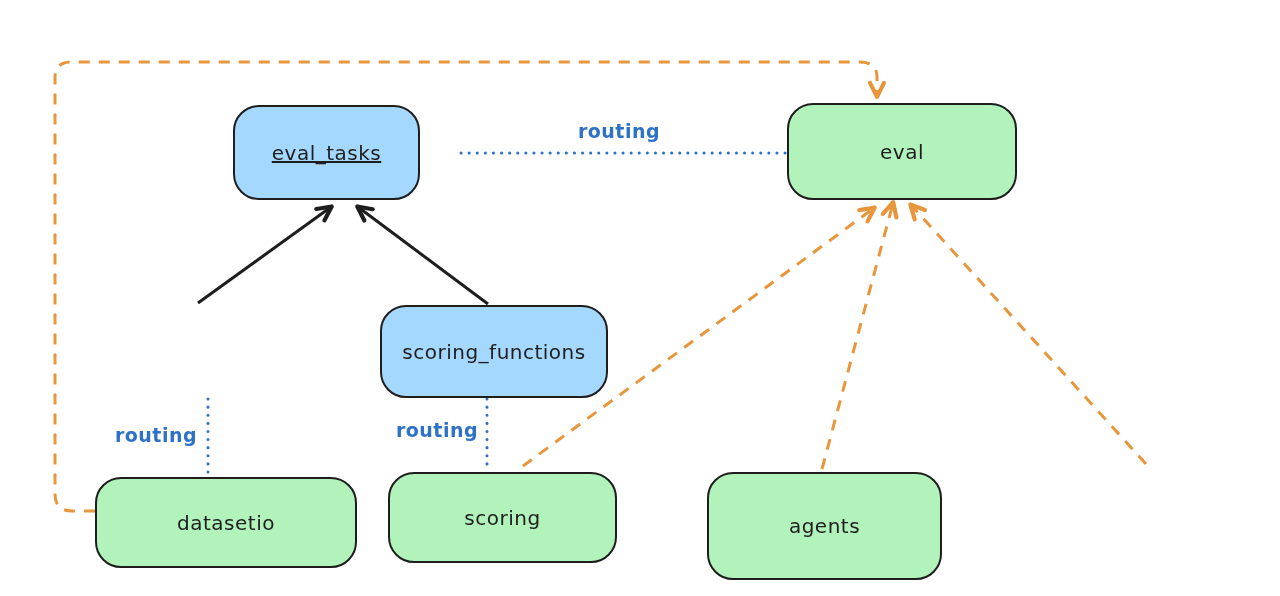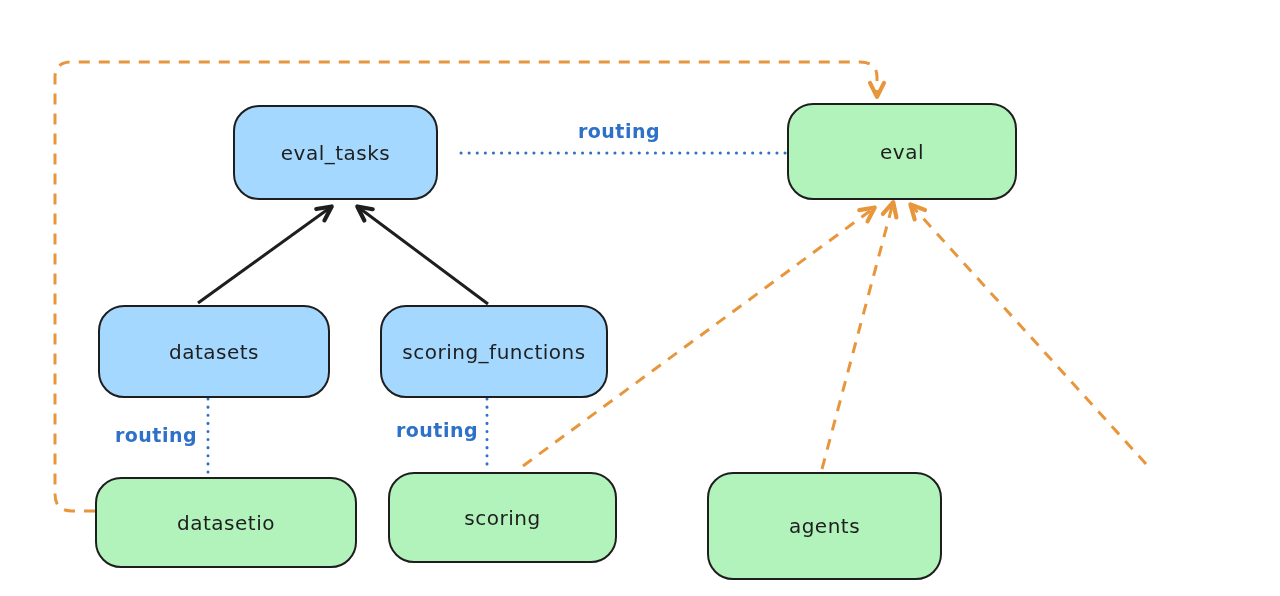--- a/index.html
+++ b/index.html
@@ -27,21 +27,21 @@
   .head-orange{stroke:var(--edge-orange);}
   .marker-head{fill:none;stroke-width:2.4;stroke-linecap:round;stroke-linejoin:round;}
   .node{
     position:absolute;border:2.5px solid var(--node-border);border-radius:26px;
     display:flex;align-items:center;justify-content:center;
     font-size:20px;letter-spacing:0.5px;color:var(--label-text);
     box-sizing:border-box;
   }
   .node.blue{background:var(--node-blue);}
   .node.green{background:var(--node-green);}
-  .n-eval_tasks{left:233px;top:105px;width:205px;height:95px;}
+  .n-eval_tasks{left:233px;top:105px;width:187px;height:95px;text-decoration:underline;}
   .n-eval{left:787px;top:103px;width:230px;height:97px;justify-content:center;}
   .n-datasets{left:98px;top:305px;width:232px;height:93px;}
   .n-scoring_functions{left:380px;top:305px;width:228px;height:93px;}
   .n-datasetio{left:95px;top:477px;width:262px;height:91px;}
   .n-scoring{left:388px;top:472px;width:229px;height:91px;}
   .n-agents{left:707px;top:472px;width:235px;height:108px;}
   .n-inference{left:1023px;top:465px;width:232px;height:95px;}
   .edge-label{
     position:absolute;transform:translate(-50%,-50%);
     color:var(--edge-blue);font-weight:bold;font-size:19px;letter-spacing:0.5px;
@@ -79,23 +79,20 @@
 
     <path class="edge-dashed" d="M95,511 L72,511 Q55,511 55,494 L55,77 Q55,62 72,62 L860,62 Q877,62 877,77 L877,96" marker-end="url(#ah-orange)"></path>
   </svg>
 
   <div class="node blue n-eval_tasks">
     <span>eval_tasks</span>
   </div>
   <div class="node green n-eval">
     <span>eval</span>
   </div>
-  <div class="node blue n-datasets">
-    <span>datasets</span>
-  </div>
   <div class="node blue n-scoring_functions">
     <span>scoring_functions</span>
   </div>
   <div class="node green n-datasetio">
     <span>datasetio</span>
   </div>
   <div class="node green n-scoring">
     <span>scoring</span>
   </div>
   <div class="node green n-agents">

